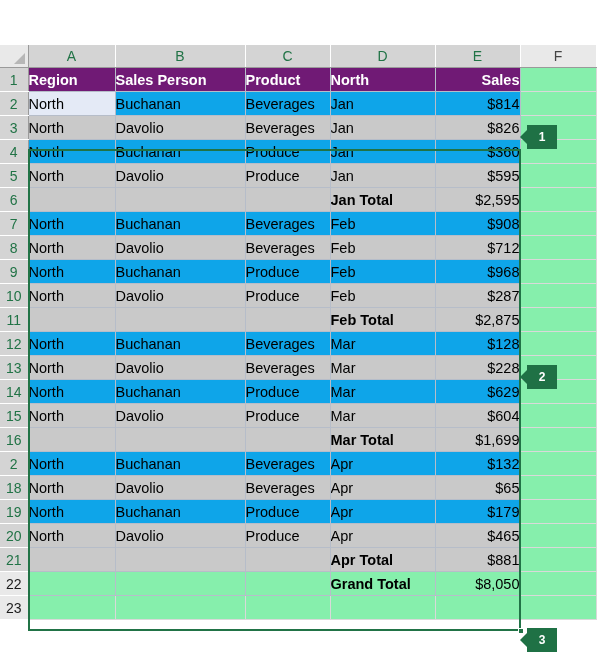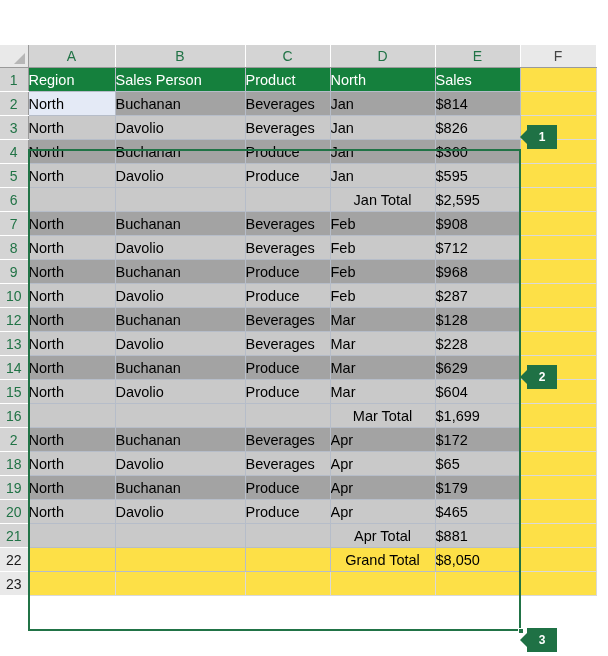--- a/index.html
+++ b/index.html
@@ -100,29 +100,29 @@
   td.cell {
     vertical-align: middle;
     padding: 0 5px;
     border-right: 1px solid #b6bdc9;
     border-bottom: 1px solid #b6bdc9;
   }
   td.cell.empty-grid {
     border-right: 1px solid #d9d9d9;
     border-bottom: 1px solid #d9d9d9;
   }
-  td.num { padding-right: 7px; }
-  td.bold { font-weight: normal; text-align: center; }
-
-  
-  .fill-header { background: #15803d; color: #ffffff; font-weight: normal; border-right-color:#4472c4; border-bottom-color:#2f5597;}
-  .fill-band   { background: #a3a3a3; }
+  td.num { text-align: right; padding-right: 7px; }
+  td.bold { font-weight: bold; }
+
+  
+  .fill-header { background: #701a75; color: #ffffff; font-weight: bold; border-right-color:#4472c4; border-bottom-color:#2f5597;}
+  .fill-band   { background: #0ea5e9; }
   .fill-plain  { background: #c9c9c9; }
   .fill-active { background: #e4eaf6; }
-  .fill-white  { background: #fde047; }
+  .fill-white  { background: #86efac; }
 
   
   #selbox {
     position: absolute;
     border: 2px solid #217346;
     pointer-events: none;
     box-sizing: border-box;
   }
   #fillhandle {
     position: absolute;
@@ -268,20 +268,29 @@
         <tr class="datarow">
           <td class="rowhdr">10</td>
           <td class="cell fill-plain">North</td>
           <td class="cell fill-plain">Davolio</td>
           <td class="cell fill-plain">Produce</td>
           <td class="cell fill-plain">Feb</td>
           <td class="cell fill-plain num">$287</td>
           <td class="cell fill-white empty-grid"></td>
         </tr>
         <tr class="datarow">
+          <td class="rowhdr">11</td>
+          <td class="cell fill-plain"></td>
+          <td class="cell fill-plain"></td>
+          <td class="cell fill-plain"></td>
+          <td class="cell fill-plain bold">Feb Total</td>
+          <td class="cell fill-plain num">$2,875</td>
+          <td class="cell fill-white empty-grid"></td>
+        </tr>
+        <tr class="datarow">
           <td class="rowhdr">12</td>
           <td class="cell fill-band">North</td>
           <td class="cell fill-band">Buchanan</td>
           <td class="cell fill-band">Beverages</td>
           <td class="cell fill-band">Mar</td>
           <td class="cell fill-band num">$128</td>
           <td class="cell fill-white empty-grid"></td>
         </tr>
         <tr class="datarow">
           <td class="rowhdr">13</td>
@@ -318,21 +327,21 @@
           <td class="cell fill-plain bold">Mar Total</td>
           <td class="cell fill-plain num">$1,699</td>
           <td class="cell fill-white empty-grid"></td>
         </tr>
         <tr class="datarow">
           <td class="rowhdr">2</td>
           <td class="cell fill-band">North</td>
           <td class="cell fill-band">Buchanan</td>
           <td class="cell fill-band">Beverages</td>
           <td class="cell fill-band">Apr</td>
-          <td class="cell fill-band num">$172</td>
+          <td class="cell fill-band num">$132</td>
           <td class="cell fill-white empty-grid"></td>
         </tr>
         <tr class="datarow">
           <td class="rowhdr">18</td>
           <td class="cell fill-plain">North</td>
           <td class="cell fill-plain">Davolio</td>
           <td class="cell fill-plain">Beverages</td>
           <td class="cell fill-plain">Apr</td>
           <td class="cell fill-plain num">$65</td>
           <td class="cell fill-white empty-grid"></td>

